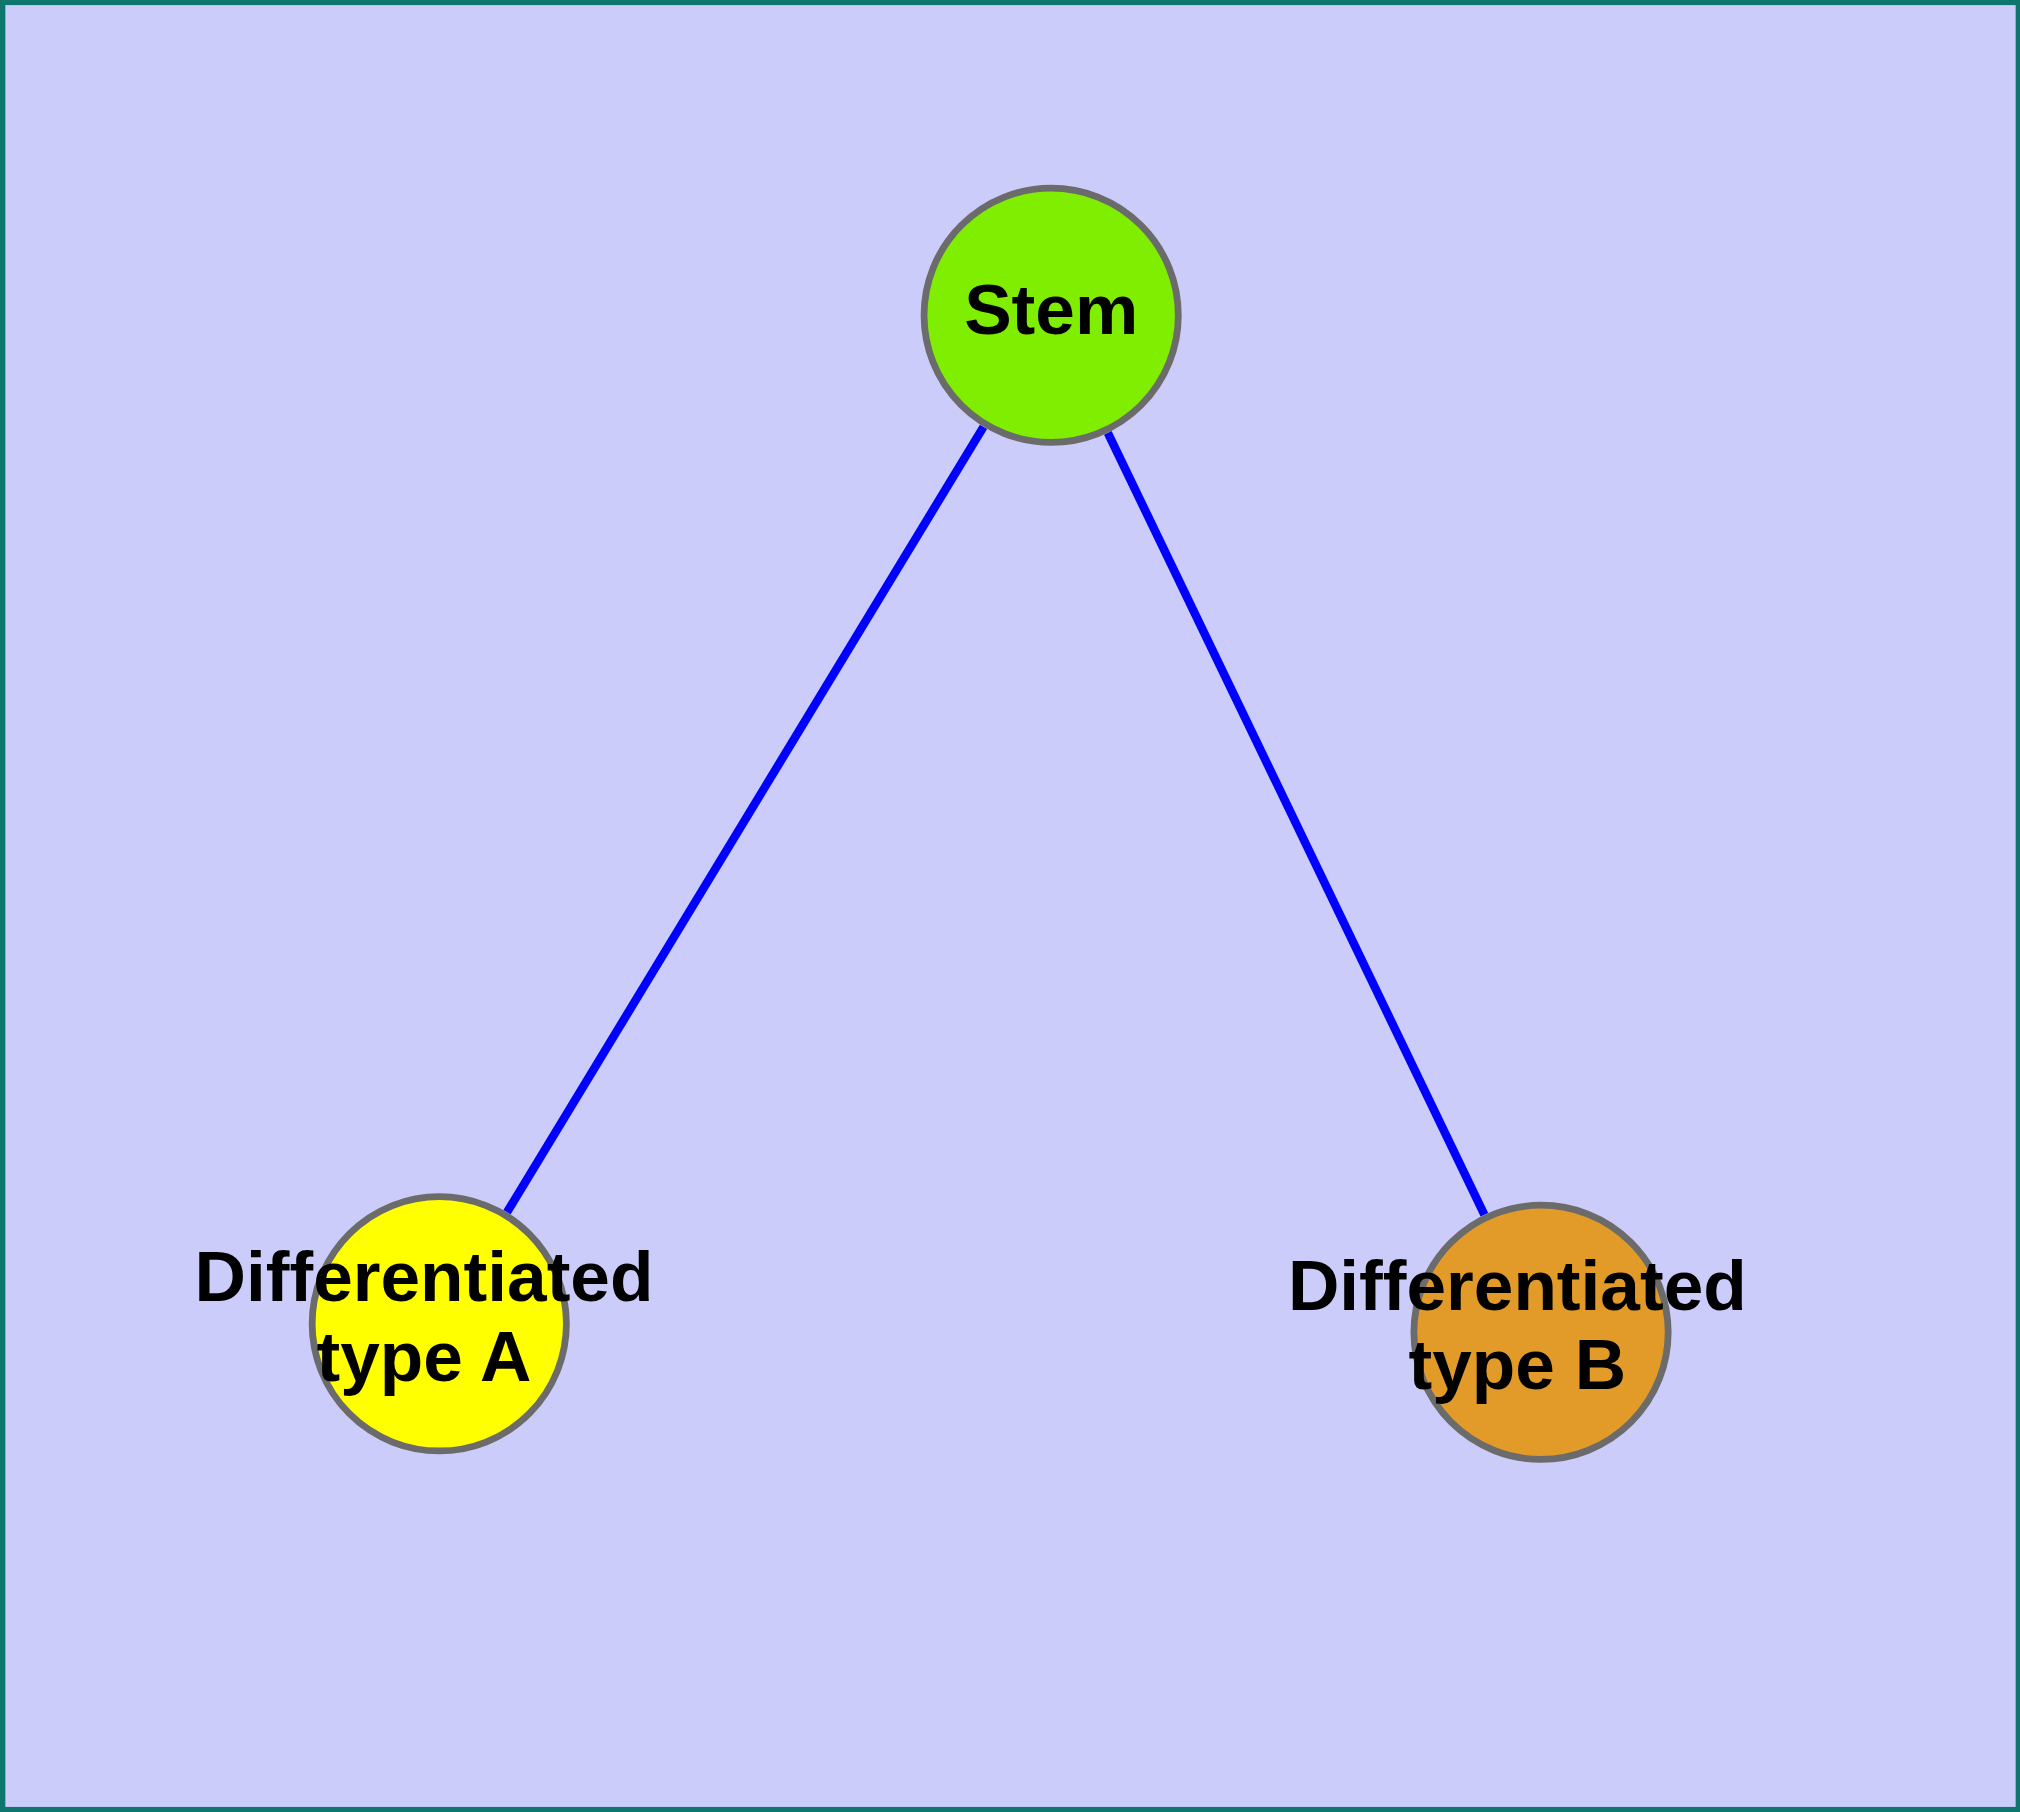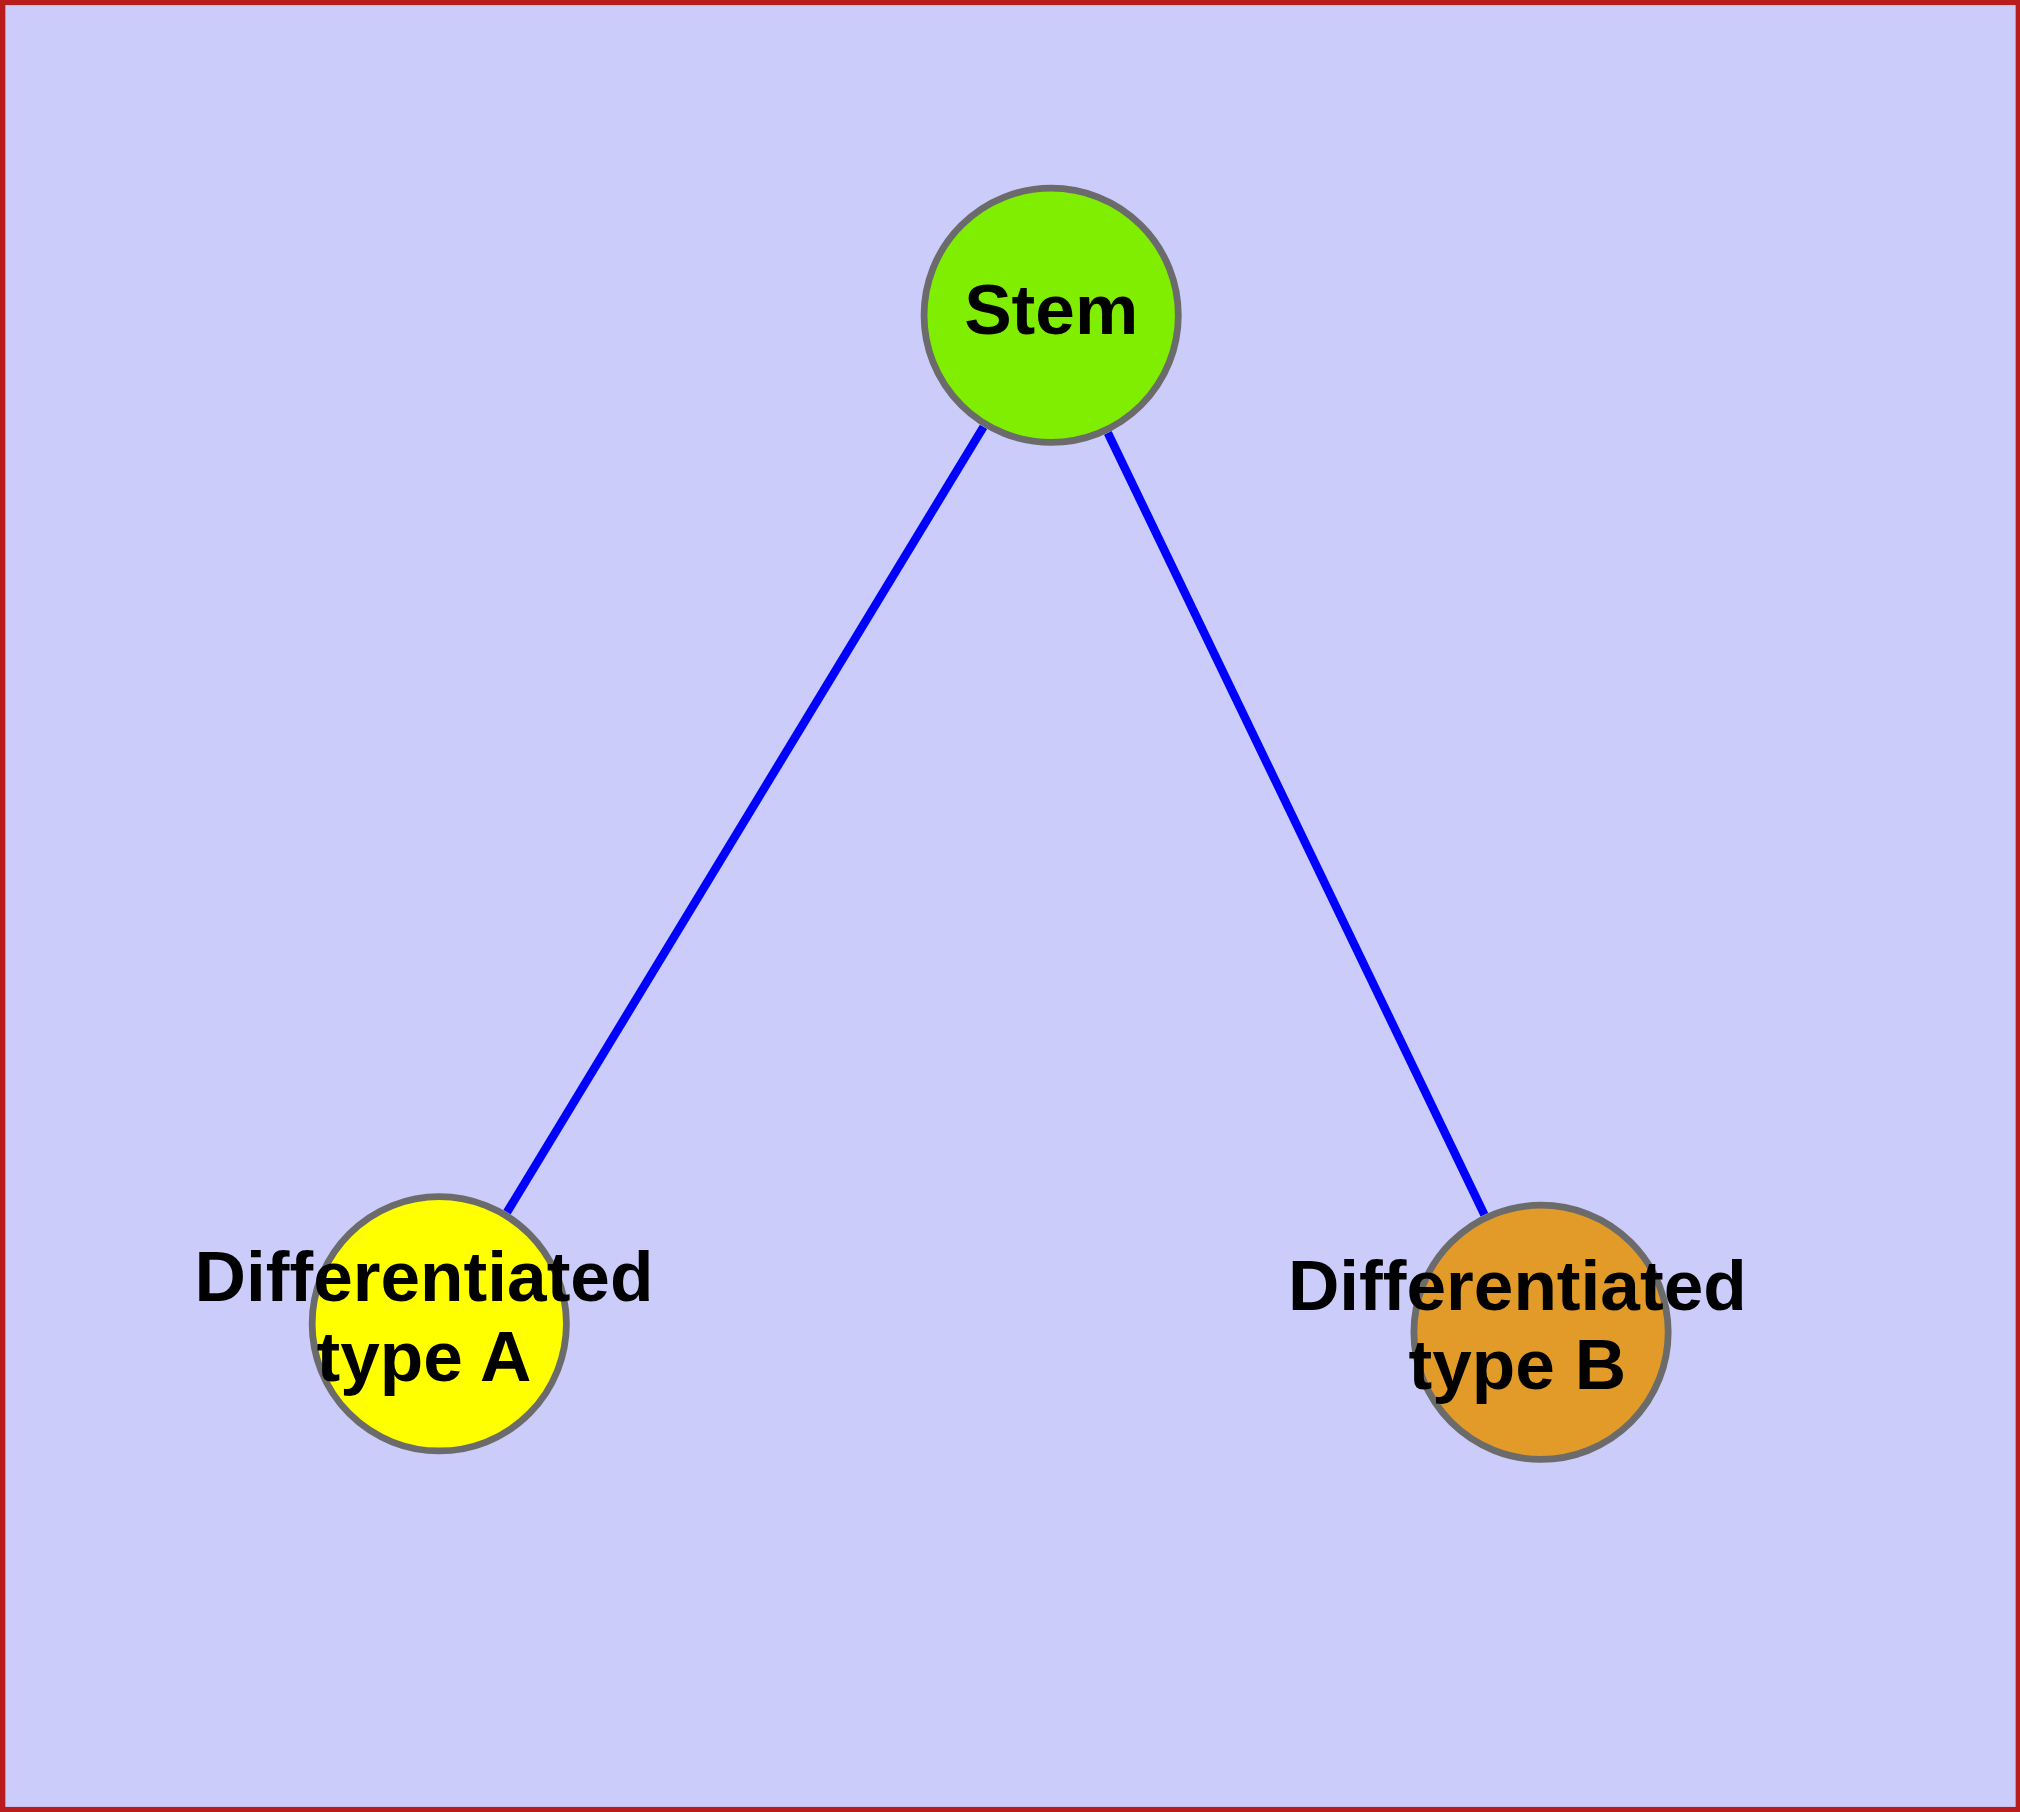--- a/index.html
+++ b/index.html
@@ -11,21 +11,21 @@
   body {
     width: 2021px;
     height: 1812px;
     overflow: hidden;
     font-family: "Liberation Sans", sans-serif;
   }
   #graph-root {
     position: relative;
     width: 2021px;
     height: 1812px;
-    background: #b91c1c;
+    background: #0f766e;
   }
   #graph-canvas {
     position: absolute;
     top: 0;
     left: 0;
     width: 2021px;
     height: 1812px;
     display: block;
   }
   .node-label {

